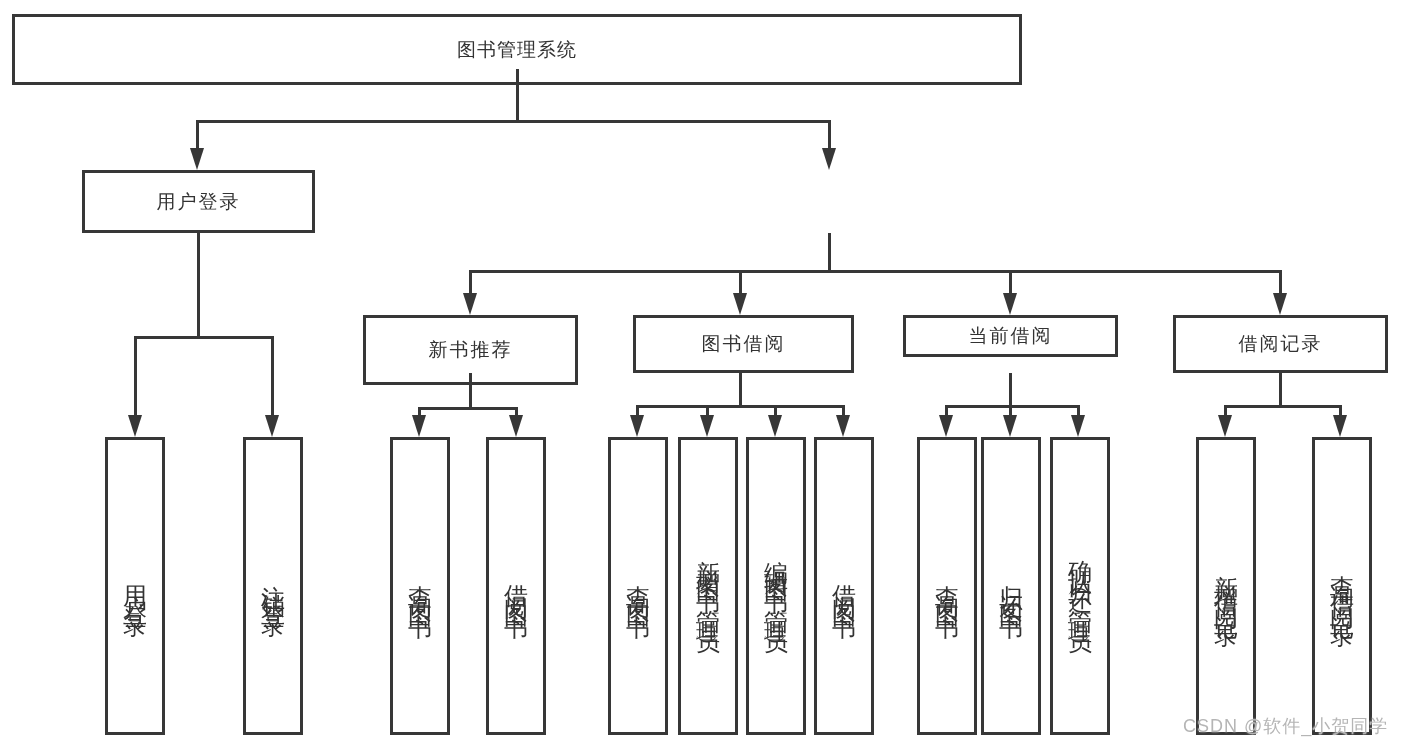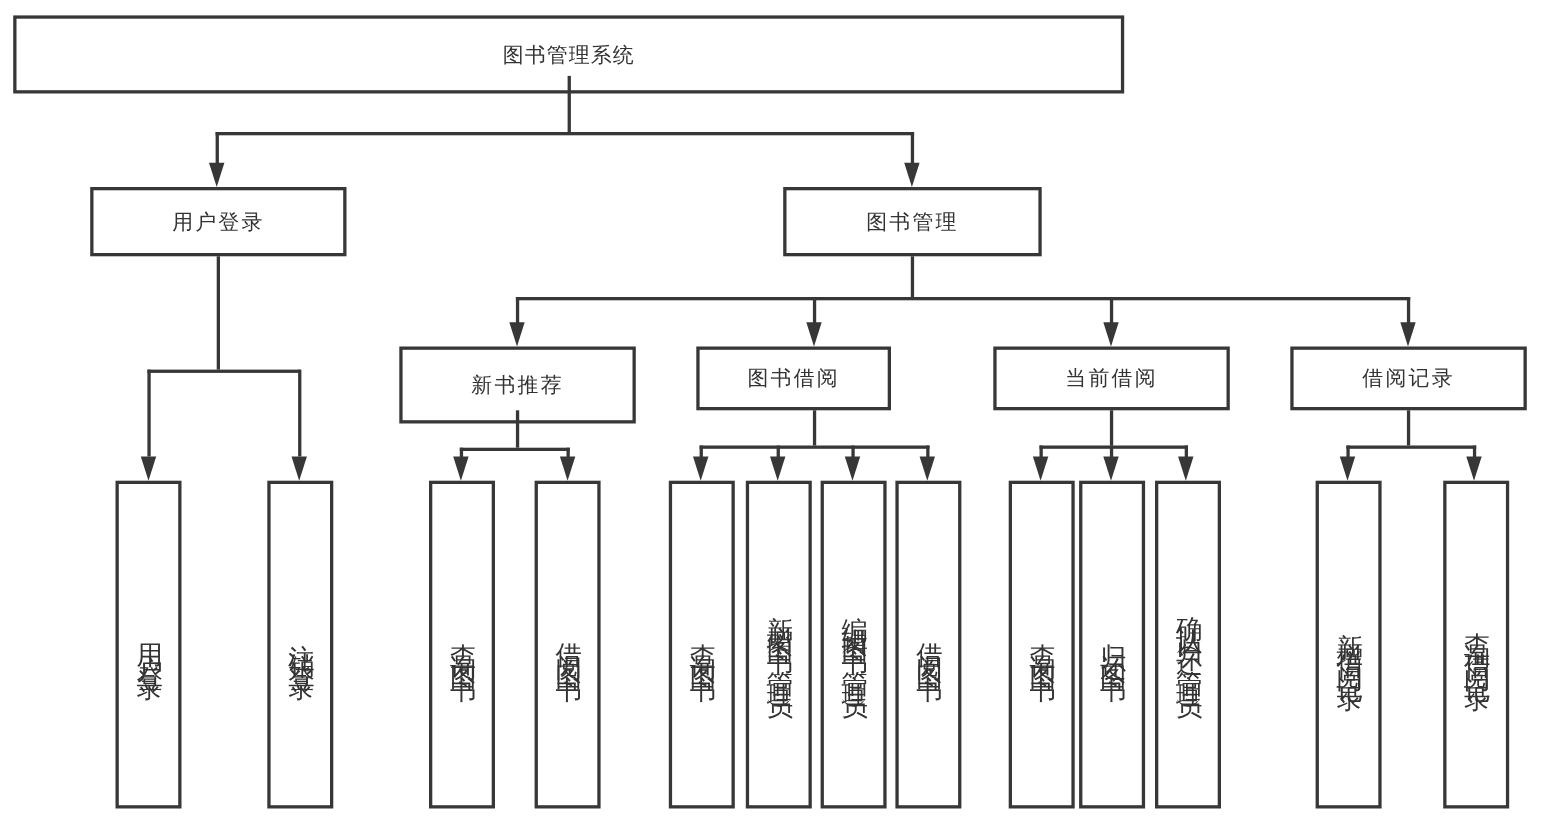--- a/index.html
+++ b/index.html
@@ -61,21 +61,20 @@
   <div class="box rootnode" style="left:12px;top:14px;width:1010px;height:71px;">图书管理系统</div>
 
   <div class="vline" style="left:516px;top:69px;height:51px;"></div>
   <div class="hline" style="left:196px;top:120px;width:635px;"></div>
   <div class="vline" style="left:196px;top:120px;height:30px;"></div>
   <div class="arrow" style="left:190px;top:148px;"></div>
   <div class="vline" style="left:828px;top:120px;height:30px;"></div>
   <div class="arrow" style="left:822px;top:148px;"></div>
 
   <div class="box hnode" style="left:82px;top:170px;width:233px;height:63px;">用户登录</div>
-  <div class="box hnode" style="left:712px;top:170px;width:235px;height:63px;">图书管理</div>
 
   <div class="vline" style="left:197px;top:233px;height:103px;"></div>
   <div class="hline" style="left:134px;top:336px;width:139px;"></div>
   <div class="vline" style="left:134px;top:336px;height:79px;"></div>
   <div class="arrow" style="left:128px;top:415px;"></div>
   <div class="vline" style="left:271px;top:336px;height:79px;"></div>
   <div class="arrow" style="left:265px;top:415px;"></div>
 
   <div class="box leaf" style="left:105px;top:437px;width:60px;height:298px;">用户登录</div>
   <div class="box leaf" style="left:243px;top:437px;width:60px;height:298px;">注销登录</div>
@@ -85,22 +84,22 @@
   <div class="vline" style="left:469px;top:270px;height:24px;"></div>
   <div class="arrow" style="left:463px;top:293px;"></div>
   <div class="vline" style="left:739px;top:270px;height:24px;"></div>
   <div class="arrow" style="left:733px;top:293px;"></div>
   <div class="vline" style="left:1009px;top:270px;height:24px;"></div>
   <div class="arrow" style="left:1003px;top:293px;"></div>
   <div class="vline" style="left:1279px;top:270px;height:24px;"></div>
   <div class="arrow" style="left:1273px;top:293px;"></div>
 
   <div class="box hnode" style="left:363px;top:315px;width:215px;height:70px;">新书推荐</div>
-  <div class="box hnode" style="left:633px;top:315px;width:177px;height:58px;">图书借阅</div>
-  <div class="box hnode" style="left:903px;top:315px;width:215px;height:58px;">当前借阅</div>
+  <div class="box hnode" style="left:633px;top:315px;width:221px;height:58px;">图书借阅</div>
+  <div class="box hnode" style="left:903px;top:315px;width:215px;height:42px;">当前借阅</div>
   <div class="box hnode" style="left:1173px;top:315px;width:215px;height:58px;">借阅记录</div>
 
   <div class="vline" style="left:469px;top:373px;height:34px;"></div>
   <div class="hline" style="left:418px;top:407px;width:100px;"></div>
   <div class="vline" style="left:418px;top:407px;height:10px;"></div>
   <div class="arrow" style="left:412px;top:415px;"></div>
   <div class="vline" style="left:515px;top:407px;height:10px;"></div>
   <div class="arrow" style="left:509px;top:415px;"></div>
 
   <div class="box leaf" style="left:390px;top:437px;width:60px;height:298px;">查询图书</div>
@@ -138,14 +137,15 @@
   <div class="vline" style="left:1279px;top:373px;height:32px;"></div>
   <div class="hline" style="left:1224px;top:405px;width:118px;"></div>
   <div class="vline" style="left:1224px;top:405px;height:12px;"></div>
   <div class="arrow" style="left:1218px;top:415px;"></div>
   <div class="vline" style="left:1339px;top:405px;height:12px;"></div>
   <div class="arrow" style="left:1333px;top:415px;"></div>
 
   <div class="box leaf" style="left:1196px;top:437px;width:60px;height:298px;">新增借阅记录</div>
   <div class="box leaf" style="left:1312px;top:437px;width:60px;height:298px;">查询借阅记录</div>
 
+  <div class="watermark">CSDN @软件_小贺同学</div>
 
 </div>
 
 </body></html>

